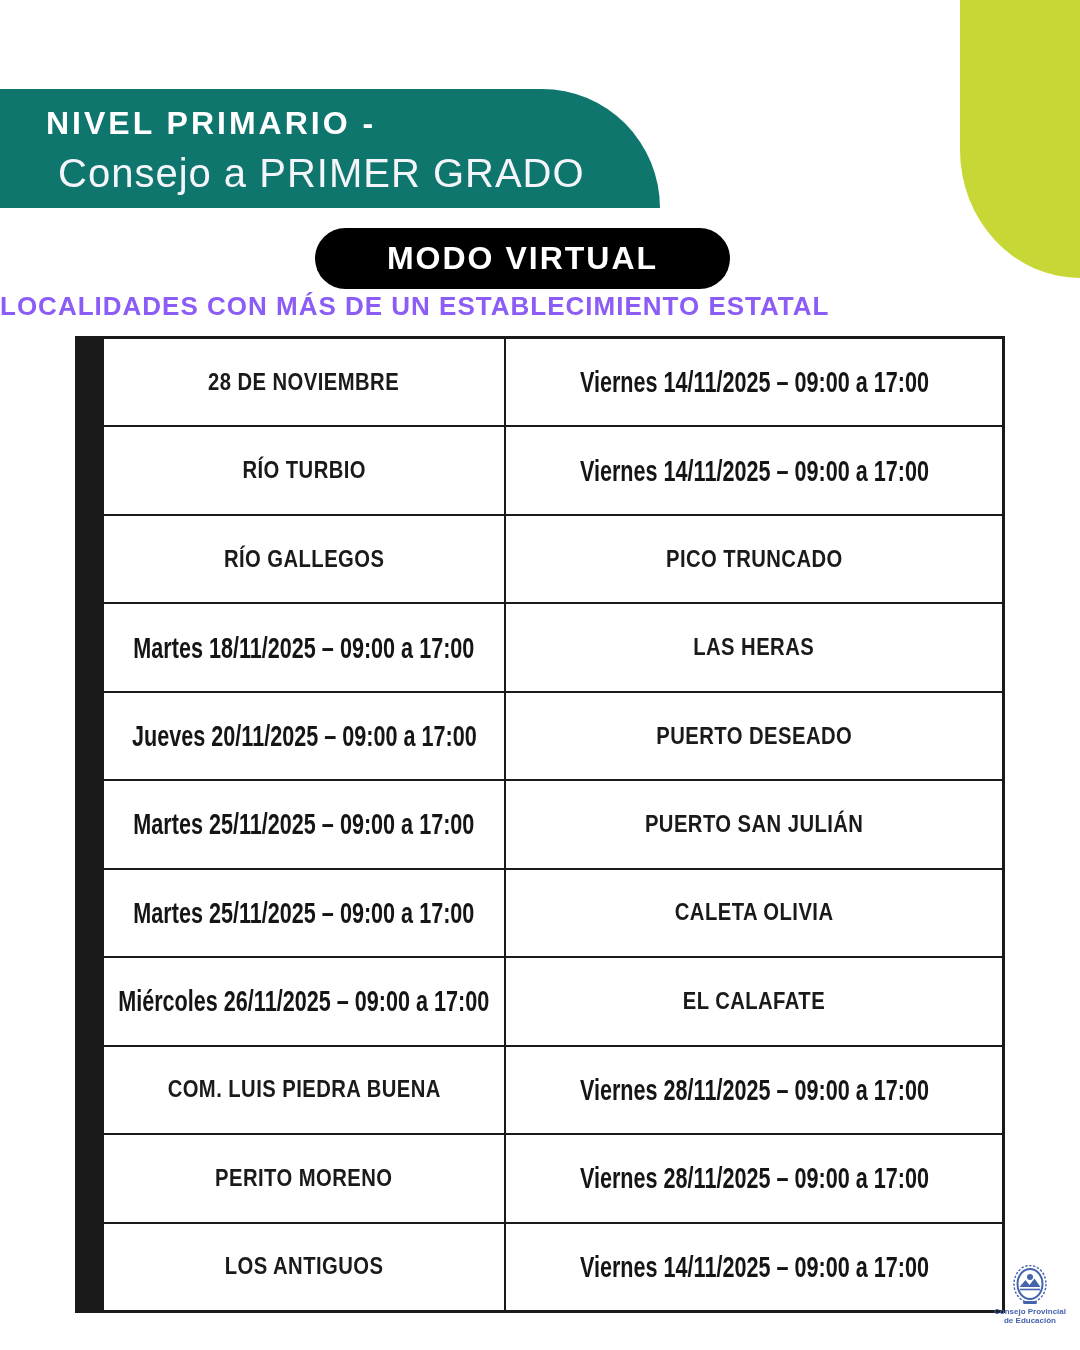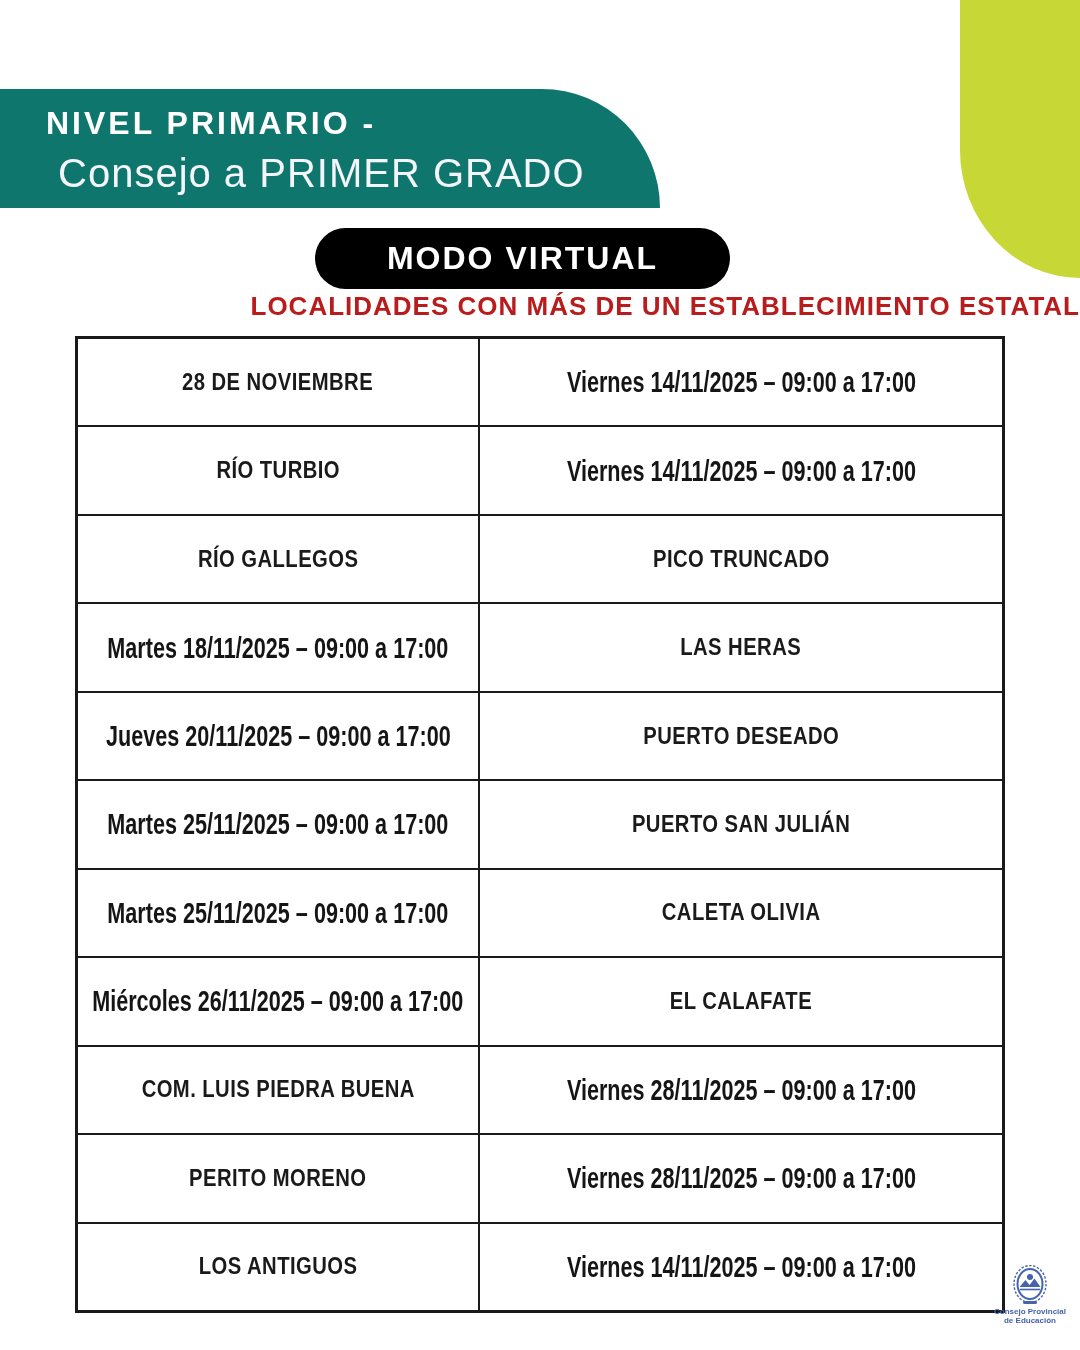--- a/index.html
+++ b/index.html
@@ -77,22 +77,22 @@
     letter-spacing: 2px;
     white-space: nowrap;
   }
 
   
   .heading {
     position: absolute;
     left: 0;
     right: 0;
     top: 288px;
-    text-align: right;
-    color: #b91c1c;
+    text-align: left;
+    color: #8b5cf6;
     font-size: 26px;
     font-weight: 800;
     letter-spacing: 1px;
     line-height: 36px;
     white-space: nowrap;
   }
 
   
   .table {
     position: absolute;
@@ -100,20 +100,21 @@
     top: 336px;
     width: 930px;
     height: 977px;
     box-sizing: border-box;
     background: #1a1a1a;
     border: 3px solid #1a1a1a;
     display: grid;
     grid-template-columns: 400px 1fr;
     grid-auto-rows: 1fr;
     gap: 2px;
+    padding-left: 26px;
   }
   .cell {
     background: #ffffff;
     display: flex;
     align-items: center;
     justify-content: center;
     overflow: hidden;
   }
   .loc-text {
     display: inline-block;

